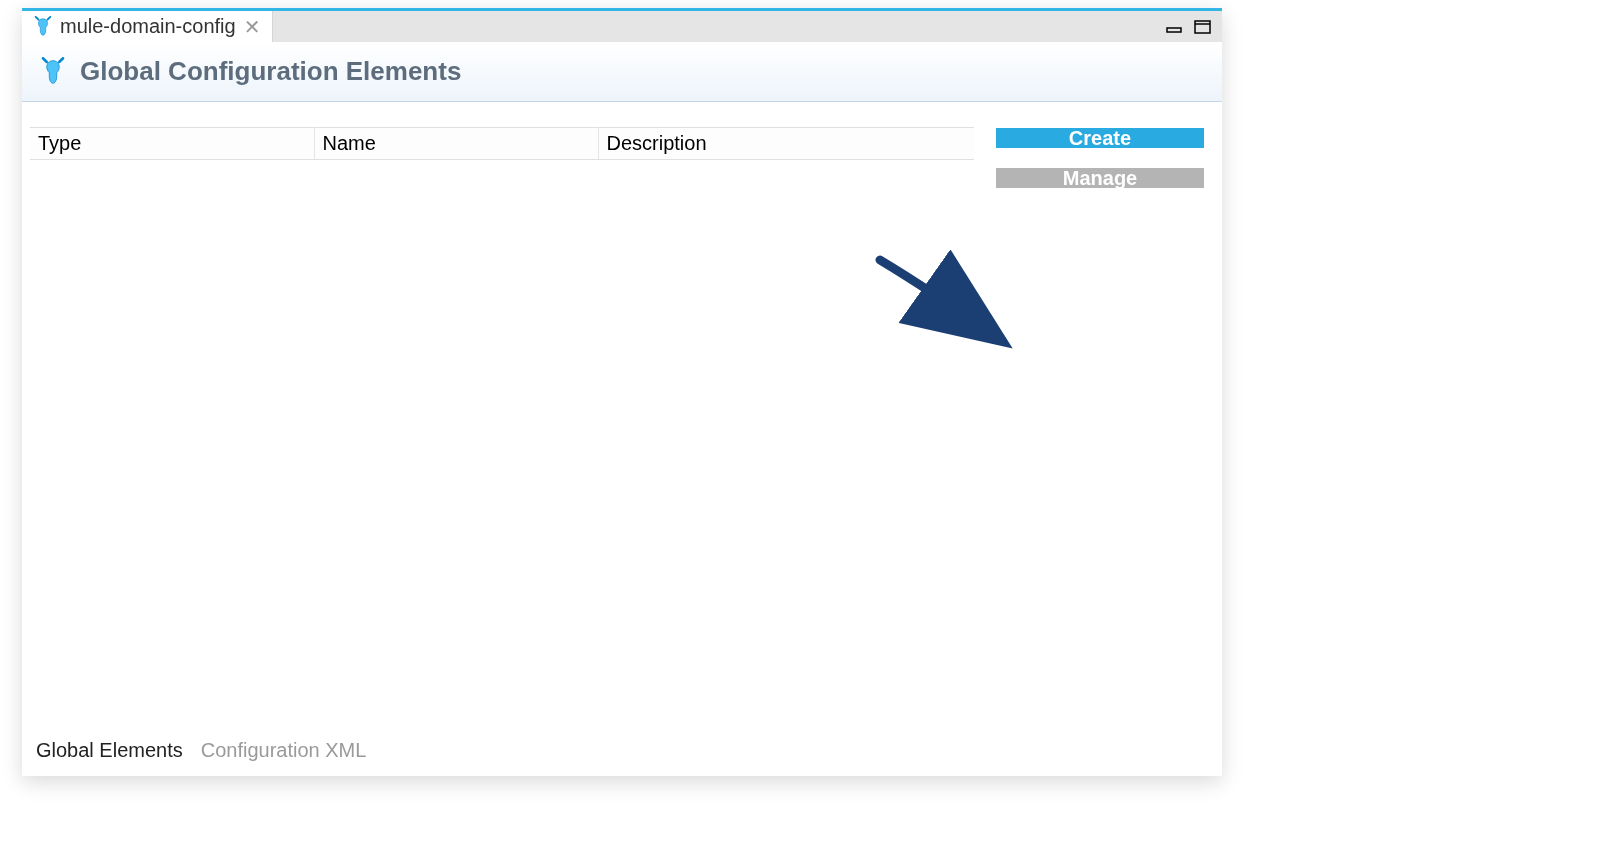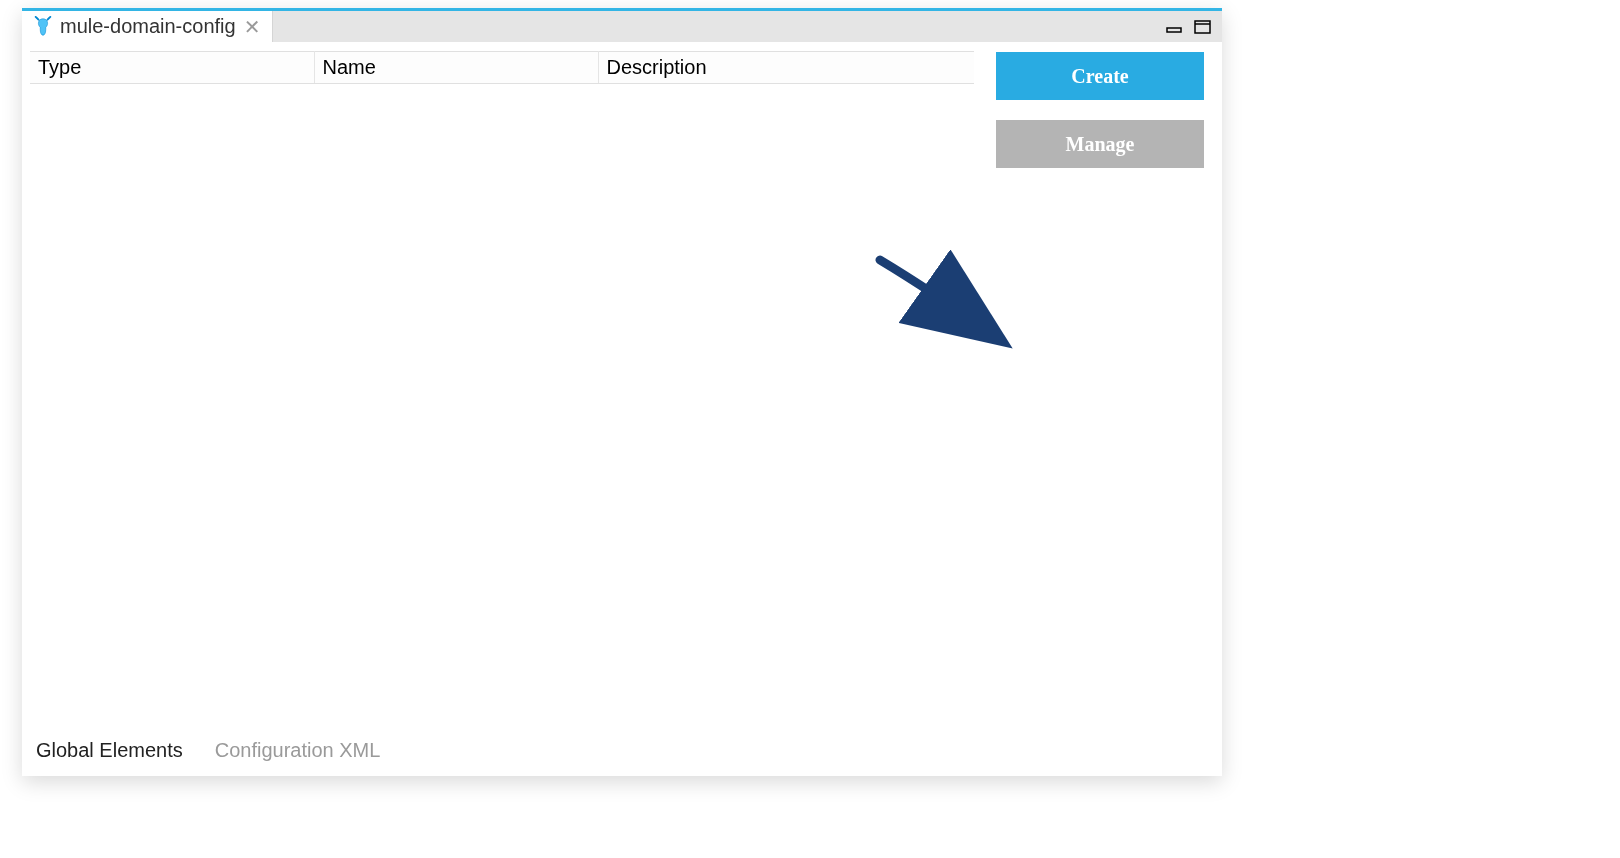--- a/index.html
+++ b/index.html
@@ -65,20 +65,21 @@
     font-size: 26px;
     font-weight: 700;
     color: #5d6d7e;
   }
   .main-body {
     flex: 1;
     display: flex;
     padding: 9px 8px 0 8px;
     gap: 22px;
     position: relative;
+    margin-top: 16px;
   }
   .table-area {
     flex: 1;
   }
   table {
     width: 100%;
     border-collapse: collapse;
   }
   th {
     text-align: left;
@@ -96,36 +97,35 @@
   .col-name { width: 284px; }
   .button-panel {
     display: flex;
     flex-direction: column;
     gap: 20px;
     padding-top: 1px;
     padding-right: 10px;
     width: 218px;
   }
   .btn {
-    height: 48px;
+    height: 20px;
     display: flex;
     align-items: center;
     justify-content: center;
     font-size: 20px;
     font-weight: 700;
     color: #ffffff;
     cursor: pointer;
     border: none;
-    font-family: Liberation Serif, serif;
   }
   .btn-primary { background: #29abe2; }
   .btn-disabled { background: #b4b4b4; cursor: default; }
   .bottom-tabs {
     display: flex;
-    gap: 32px;
+    gap: 18px;
     padding: 8px 14px 14px 14px;
     font-size: 20px;
   }
   .bottom-tab-active { color: #222; }
   .bottom-tab-inactive { color: #9a9a9a; text-align: right; }
   .mule-icon {
     width: 22px;
     height: 22px;
     display: inline-block;
   }
@@ -177,20 +177,30 @@
         <svg viewBox="0 0 18 14" width="18" height="14">
           <rect x="1" y="1" width="15" height="12" fill="none" stroke="#000" stroke-width="1.5"></rect>
           <line x1="1" y1="4" x2="16" y2="4" stroke="#000" stroke-width="1.5"></line>
         </svg>
       </span>
     </div>
   </div>
 
   <div class="content-area">
 
+    <div class="page-header">
+      <span class="mule-icon-lg">
+        <svg viewBox="0 0 24 24" width="30" height="30">
+          <path d="M12 3 C9 3 7 5 7 8 C7 10 8 11.5 9 12.5 L9 15 C9 19 10.5 21 12 21 C13.5 21 15 19 15 15 L15 12.5 C16 11.5 17 10 17 8 C17 5 15 3 12 3 Z" fill="#4fc3f7" stroke="#0288d1" stroke-width="0.6"></path>
+          <path d="M7 4 C7 4 4 1 4 1" stroke="#0288d1" stroke-width="2" fill="none" stroke-linecap="round"></path>
+          <path d="M17 4 C17 4 20 1 20 1" stroke="#0288d1" stroke-width="2" fill="none" stroke-linecap="round"></path>
+        </svg>
+      </span>
+      <span class="page-title">Global Configuration Elements</span>
+    </div>
 
     <div class="main-body">
       <div class="table-area">
         <table>
           <thead>
             <tr>
               <th class="col-type">Type</th>
               <th class="col-name">Name</th>
               <th>Description</th>
             </tr>

